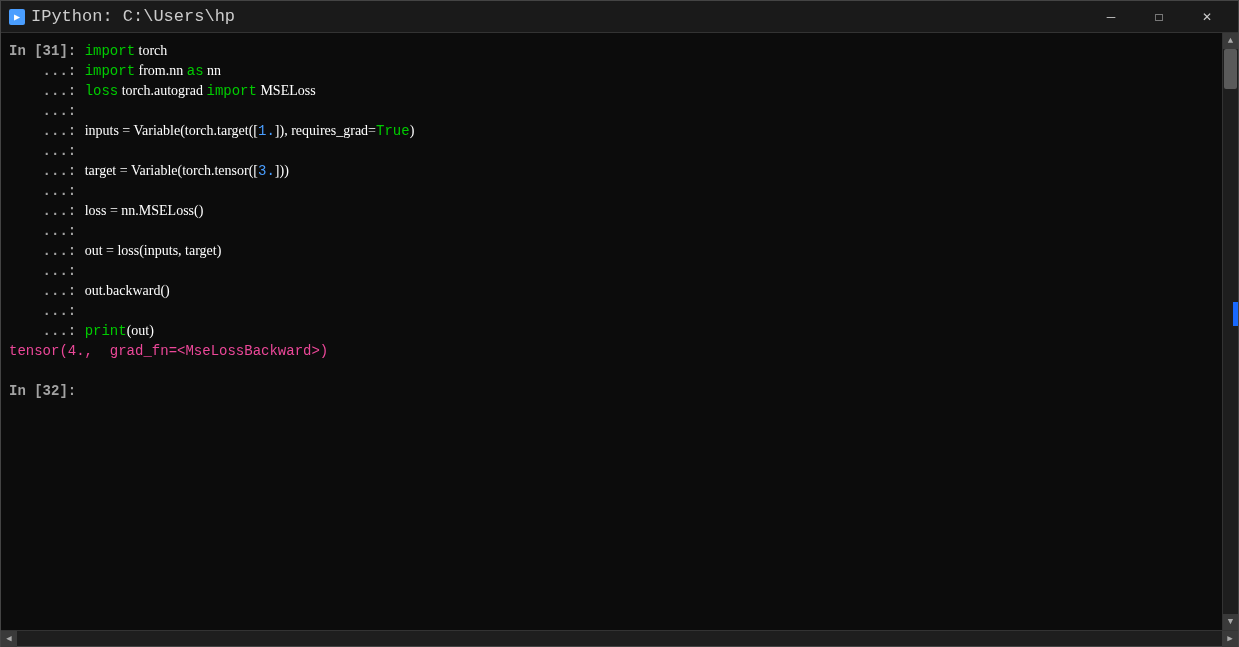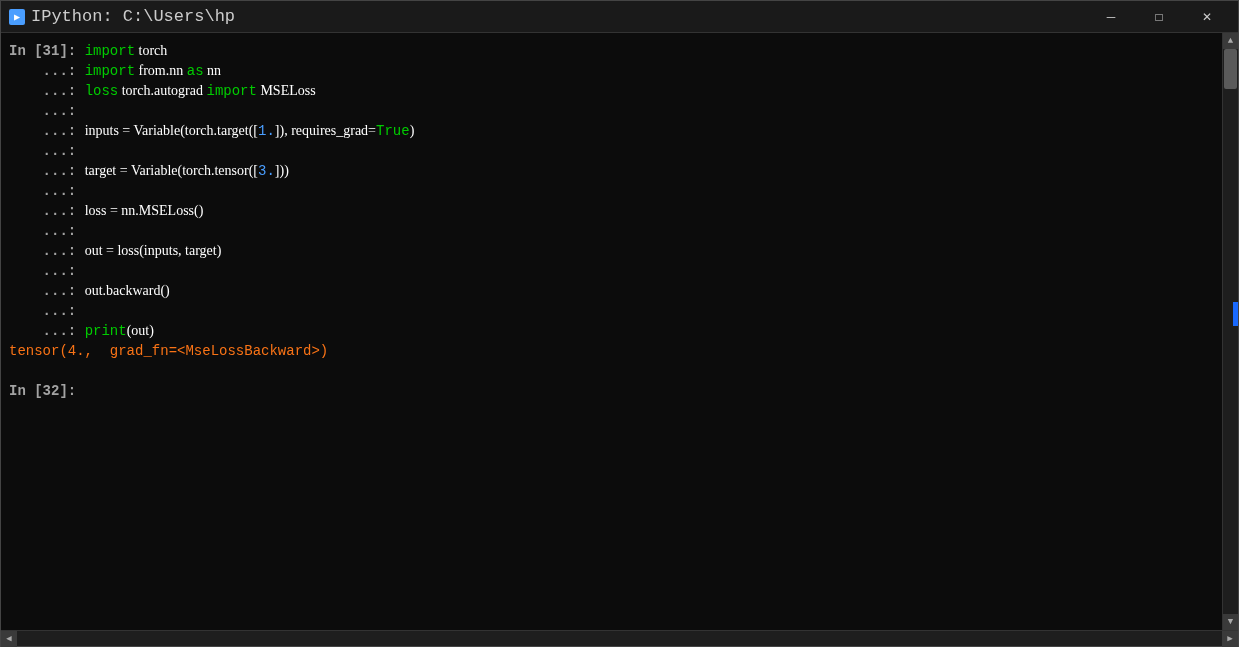--- a/index.html
+++ b/index.html
@@ -135,21 +135,21 @@
       line-height: 20px;
       white-space: pre;
       padding: 4px 8px;
     }
 
     .prompt-green { color: #a3a3a3; font-weight: bold; }
     .kw-green { color: #00cc00; }
     .kw-white { color: #ffffff; font-family: Liberation Serif, serif; }
     .kw-blue { color: #4a9eff; }
     .true-green { color: #00cc00; }
-    .output-white { color: #f97316; }
+    .output-white { color: #ec4899; }
 
     .bottom-scrollbar {
       height: 16px;
       background: #1e1e1e;
       display: flex;
       align-items: center;
       border-top: 1px solid #333;
     }
 
     .scroll-btn-h {

